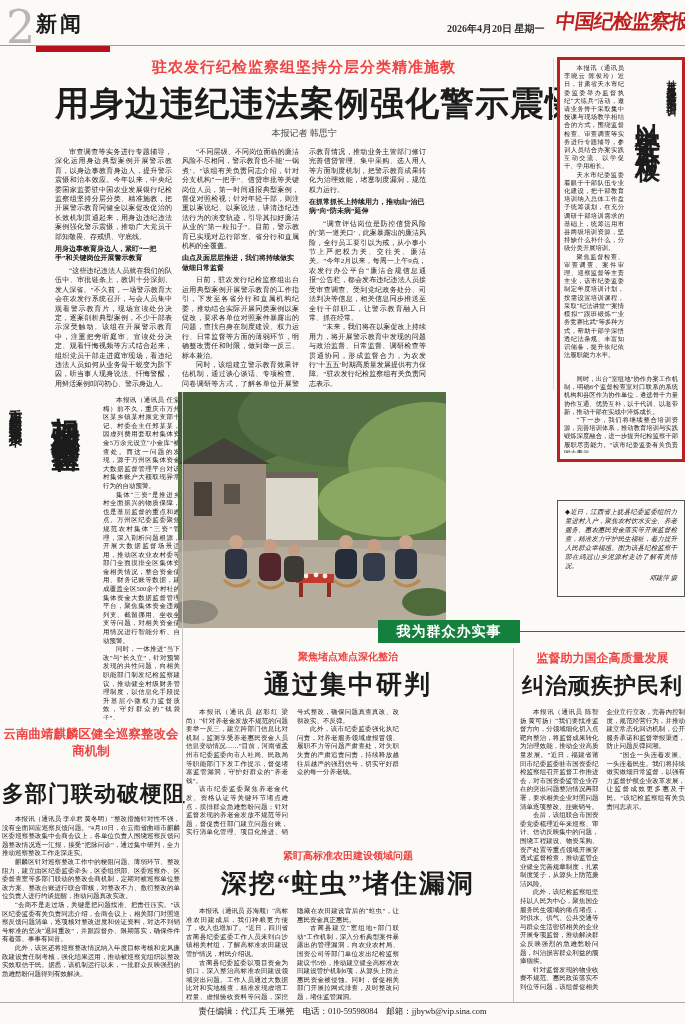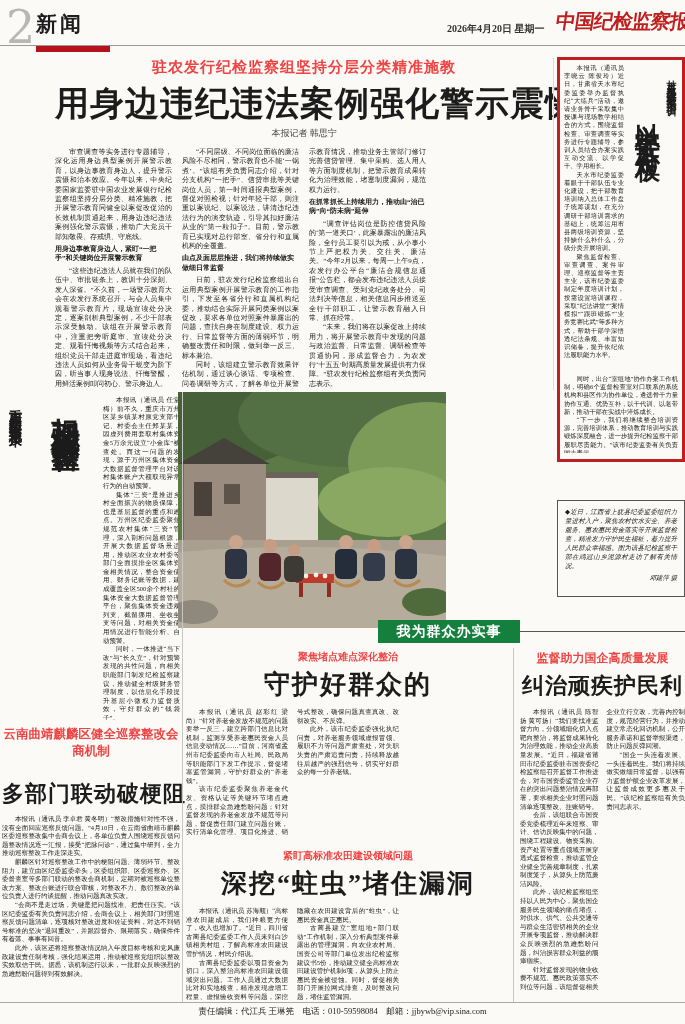--- a/index.html
+++ b/index.html
@@ -189,21 +189,21 @@
   <div class="capbox">
     <span>◆近日，江西省上犹县纪委监委组织力量进村入户，聚焦农村饮水安全、养老服务、惠农惠民资金落实等开展监督检查，精准发力守护民生福祉，着力提升人民群众幸福感。图为该县纪检监察干部在鸡冠山乡泥源村走访了解有关情况。</span>
     <div class="cap-credit">邓建萍 摄</div>
   </div>
 
   <div class="badge">我为群众办实事</div>
   <div class="badge-line"></div>
 
   <div class="pension">
     <div class="kicker">聚焦堵点难点深化整治</div>
-    <div class="pension-headline">守护好群众的</div>
+    <div class="pension-headline">通过集中研判</div>
     <div class="pension-body bodytext">
       <p>本报讯（通讯员 赵彩红 梁尚）“针对养老金发放不规范的问题要举一反三，建立跨部门信息比对机制，监测享受养老惠民资金人员信息变动情况……”目前，河南省孟州市纪委监委向市人社局、民政局等职能部门下发工作提示，督促堵塞监管漏洞，守护好群众的“养老钱”。</p>
       <p>该市纪委监委聚焦养老金代发、资格认证等关键环节堵点难点，摸排群众急难愁盼问题；针对监督发现的养老金发放不规范等问题，督促责任部门建立问题台账，实行清单化管理、项目化推进、销号式整改，确保问题真查真改、改彻改实、不反弹。</p>
       <p>此外，该市纪委监委强化执纪问责，对养老服务领域虚报冒领、履职不力等问题严肃查处，对失职失责的严肃追责问责，持续释放越往后越严的强烈信号，切实守好群众的每一分养老钱。</p>
     </div>
   </div>
 
   <div class="farmland">
     <div class="kicker">紧盯高标准农田建设领域问题</div>
     <div class="farmland-headline">深挖“蛀虫”堵住漏洞</div>

